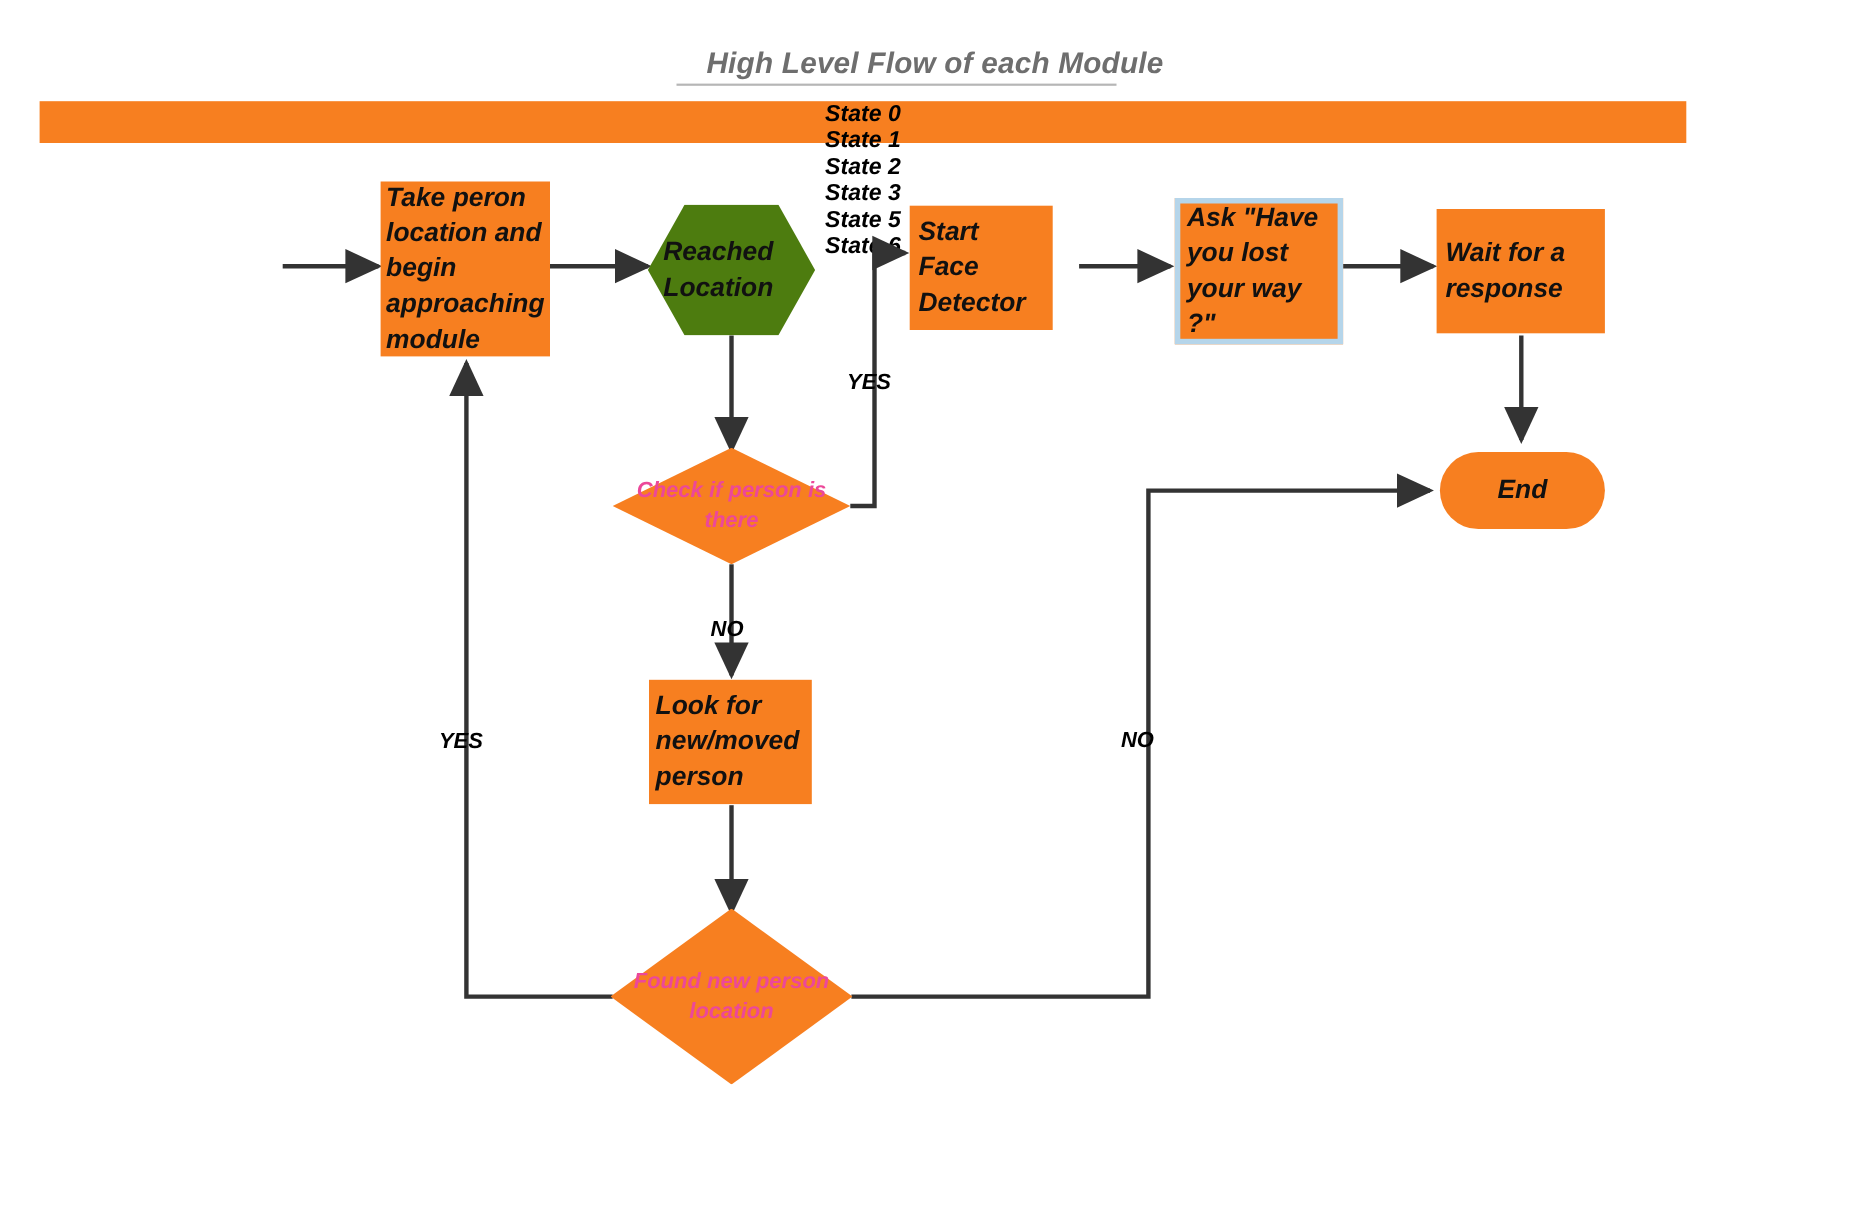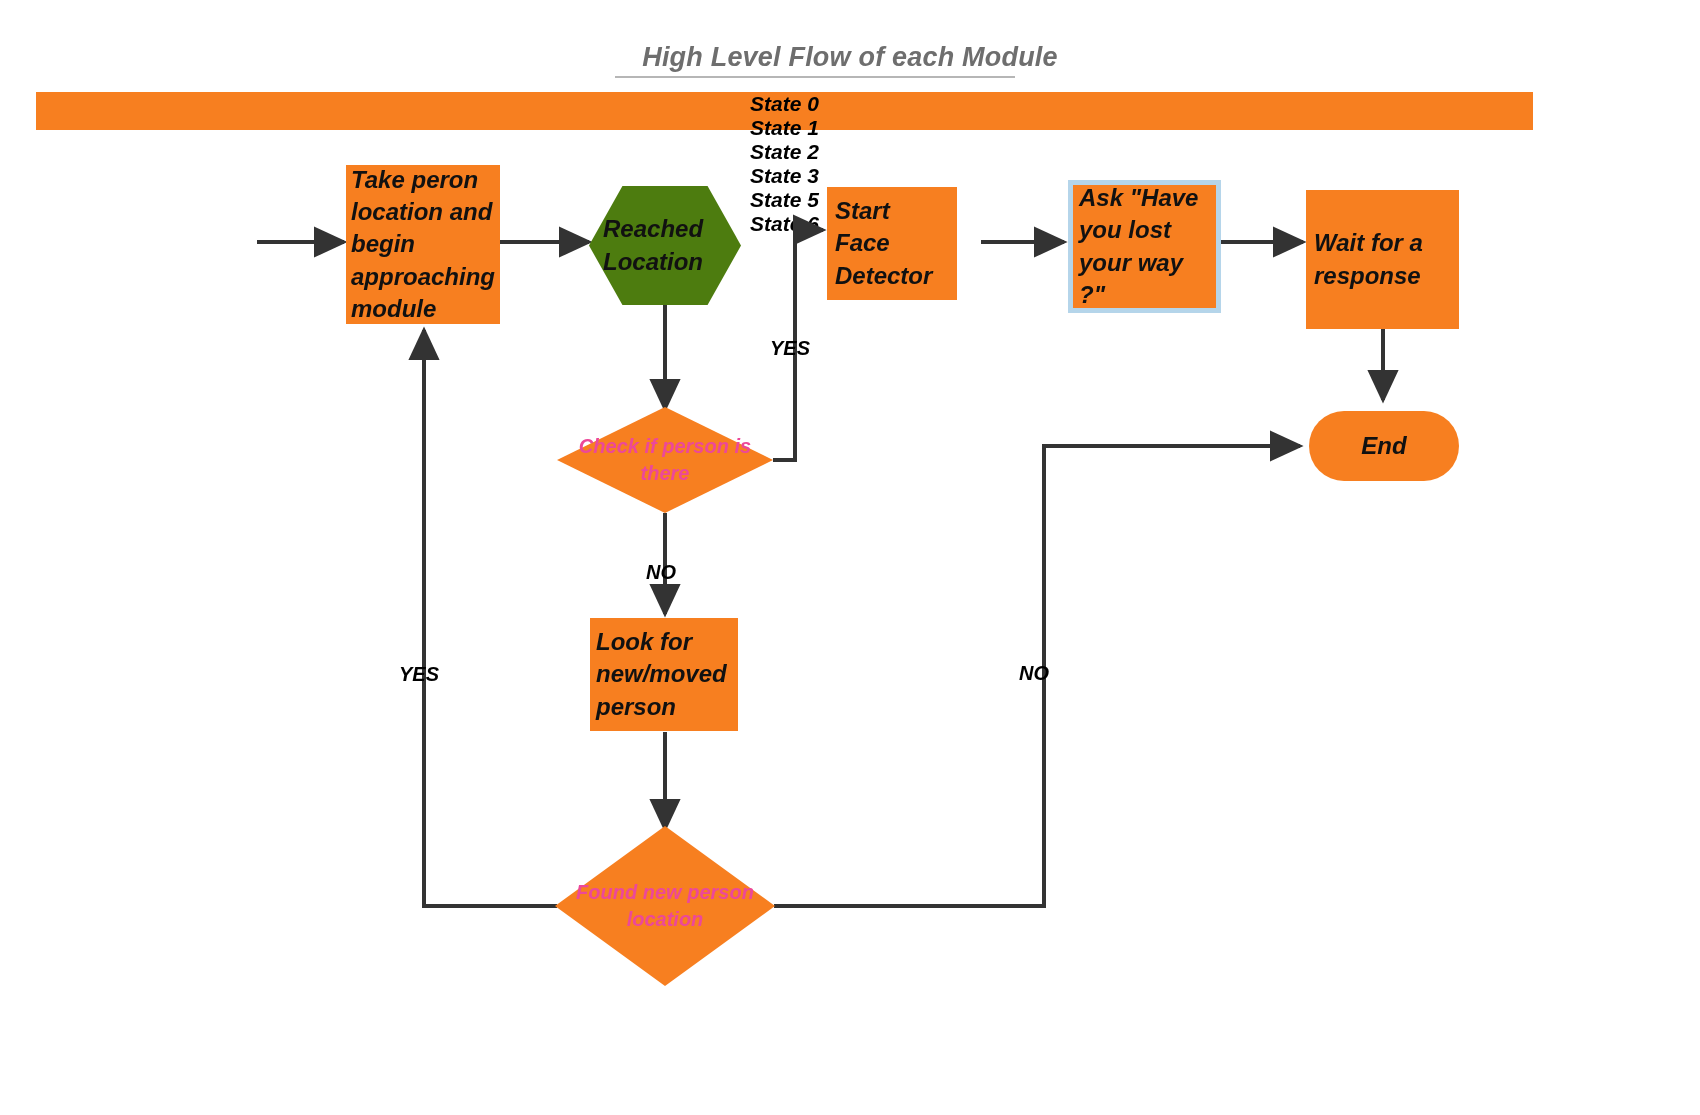--- a/index.html
+++ b/index.html
@@ -176,21 +176,21 @@
   </div>
 
   <div class="node rect" style="left:827px; top:187px; width:130px; height:113px; padding:4px 8px;">
     <span>Start Face Detector</span>
   </div>
 
   <div class="node selected" style="left:1068px; top:180px; width:153px; height:133px; padding:2px 6px;">
     <span>Ask "Have you lost your way ?"</span>
   </div>
 
-  <div class="node rect" style="left:1306px; top:190px; width:153px; height:139px; padding:4px 8px;">
+  <div class="node rect" style="left:1306px; top:190px; width:153px; height:113px; padding:4px 8px;">
     <span>Wait for a response</span>
   </div>
 
   <div class="node rect" style="left:590px; top:618px; width:148px; height:113px; padding:4px 6px;">
     <span>Look for new/moved person</span>
   </div>
 
   <div class="node pill" style="left:1309px; top:411px; width:150px; height:70px;">
     <span>End</span>
   </div>

